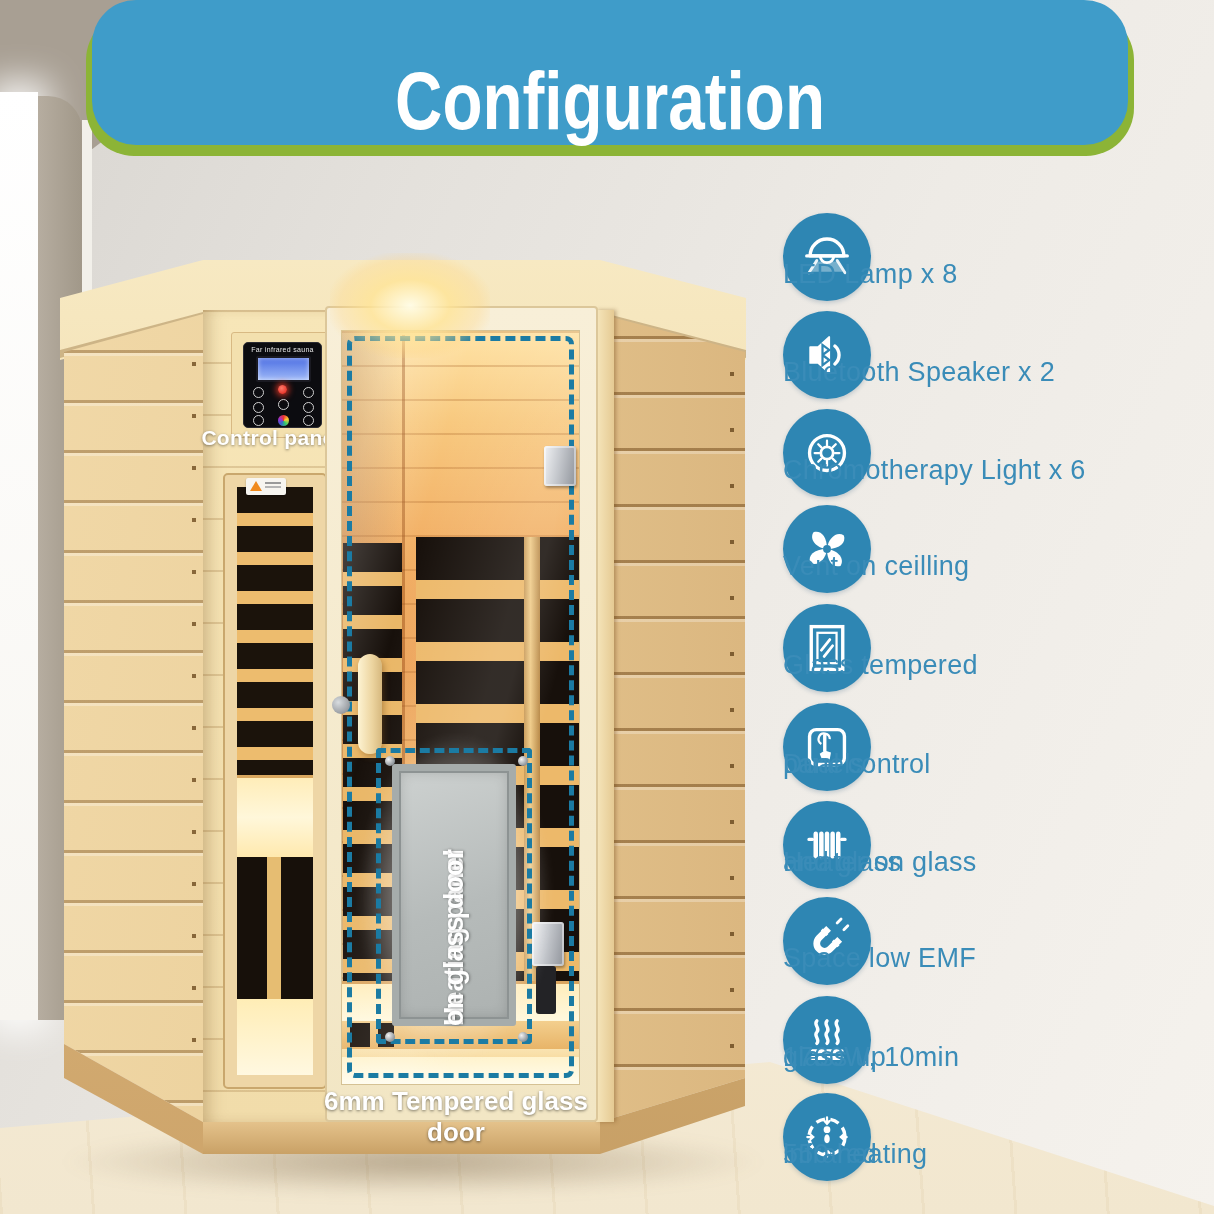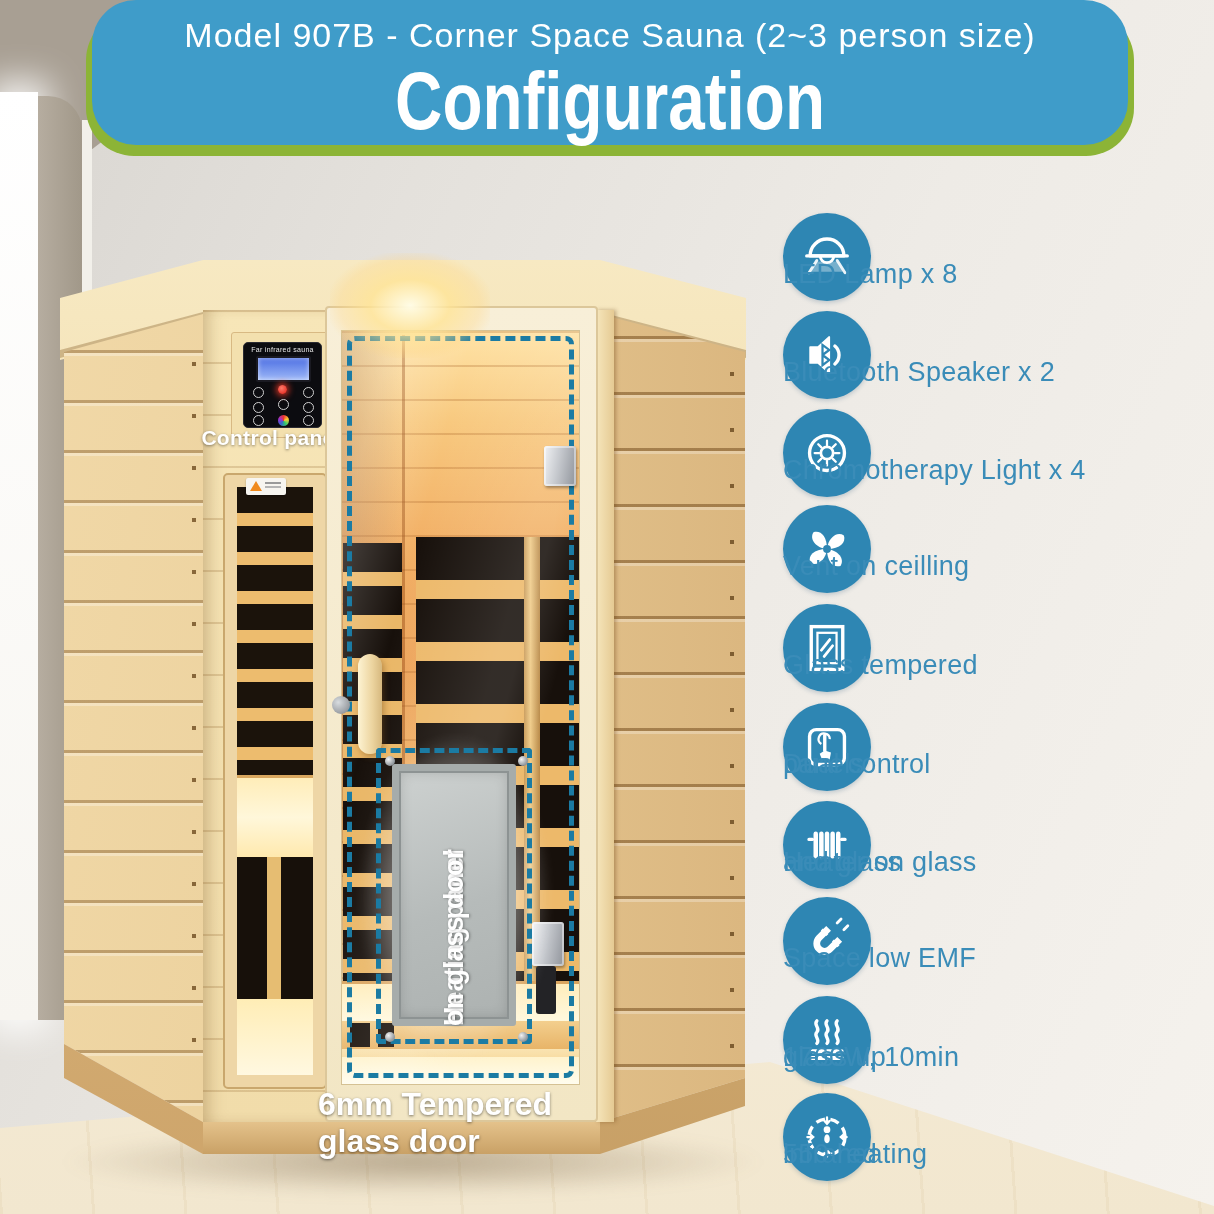--- a/index.html
+++ b/index.html
@@ -99,21 +99,21 @@
 
   
   .panel-glow{left:360px;top:736px;width:190px;height:324px;background:radial-gradient(ellipse at center,rgba(255,255,255,.9),rgba(255,255,255,0) 72%);filter:blur(4px);}
   .dash-panel{left:376px;top:748px;width:156px;height:296px;border:5px dashed var(--dash-teal);border-radius:4px;}
   .gray-panel{left:392px;top:764px;width:124px;height:262px;border:7px solid #a6acab;border-radius:3px;
         background:linear-gradient(160deg,#cdd1d0,#b6bbba 55%,#adb2b1);box-shadow:inset 0 0 0 2px #8d9393, inset 0 0 14px rgba(0,0,0,.18);}
   .screw{width:10px;height:10px;border-radius:50%;background:radial-gradient(circle at 35% 35%,#f2f2f2,#9aa0a5 60%,#6d7278);}
   .vert-label{left:324px;top:854px;width:260px;height:84px;transform:rotate(-90deg);display:flex;flex-direction:column;justify-content:center;text-align:center;color:#fff;font-weight:bold;font-size:27px;line-height:37px;text-shadow:0 1px 3px rgba(0,0,0,.35);}
   .led-glow{left:330px;top:253px;width:160px;height:105px;
         background:radial-gradient(ellipse at center,rgba(255,252,230,.98) 0%,rgba(255,228,150,.8) 35%,rgba(255,214,128,.3) 62%,rgba(255,214,128,0) 75%);}
-  .door-bottom-label{left:318px;top:1086px;width:276px;text-align:left;color:#fff;font-weight:bold;font-size:32px;text-shadow:0 1px 3px rgba(0,0,0,.5);}
+  .door-bottom-label{left:318px;top:1086px;width:276px;text-align:center;color:#fff;font-weight:bold;font-size:26px;text-shadow:0 1px 3px rgba(0,0,0,.5);}
 
   
   .feat{left:783px;height:88px;display:flex;align-items:center;gap:18px;position:absolute;}
   .ficon{position:static;flex:0 0 88px;width:88px;height:88px;border-radius:50%;background:var(--icon-blue);display:flex;align-items:center;justify-content:center;box-shadow:0 2px 4px rgba(60,100,130,.25);}
   .ficon svg{position:static;width:54px;height:54px;}
   .flabel{position:static;color:var(--feature-blue);font-size:27px;line-height:34px;letter-spacing:.3px;white-space:nowrap;}
   .flabel div{position:static;}
 </style>
 </head>
 <body>
@@ -123,21 +123,20 @@
   <div class="wall"></div>
   <div class="arch-corner"></div>
   <div class="window-glass"></div>
   <div class="window-jamb"></div>
   <div class="window-trim"></div>
   <div class="floor"></div>
   <div class="ground-shadow"></div>
 
   <div class="banner-green"></div>
   <div class="banner-blue">
-    <div class="model">Model 907B - Corner Space Sauna (2~3 person size)</div>
     <div class="title">Configuration</div>
   </div>
 
   <div class="crown"></div>
   <div class="crown-lip"></div>
   <div class="wall-left"></div>
   <div class="base-left"></div>
   <div class="nails-left"></div>
   <div class="wall-right"></div>
   <div class="base-right"></div>
@@ -250,21 +249,21 @@
               <path d="M13 24 h4"></path>
               <path d="M31 24 h4"></path>
             <path d="M16.2 16.2 l2.8 2.8"></path>
               <path d="M29 29 l2.8 2.8"></path>
               <path d="M31.8 16.2 l-2.8 2.8"></path>
               <path d="M19 29 l-2.8 2.8"></path>
           </g>
         </svg>
       </div>
       <div class="flabel">
-          <div>Chromotherapy Light x 4</div>
+          <div>Chromotherapy Light x 6</div>
         </div>
     </div>
 
     <div class="feat" style="top:505px">
       <div class="ficon">
         <svg viewBox="0 0 48 48">
           <g fill="#fff">
             <path d="M24 24 C24 12 18 7 12 9 C8 15 14 23 24 24 Z"></path>
             <path d="M24 24 C24 12 18 7 12 9 C8 15 14 23 24 24 Z" transform="rotate(90 24 24)"></path>
             <path d="M24 24 C24 12 18 7 12 9 C8 15 14 23 24 24 Z" transform="rotate(180 24 24)"></path>

